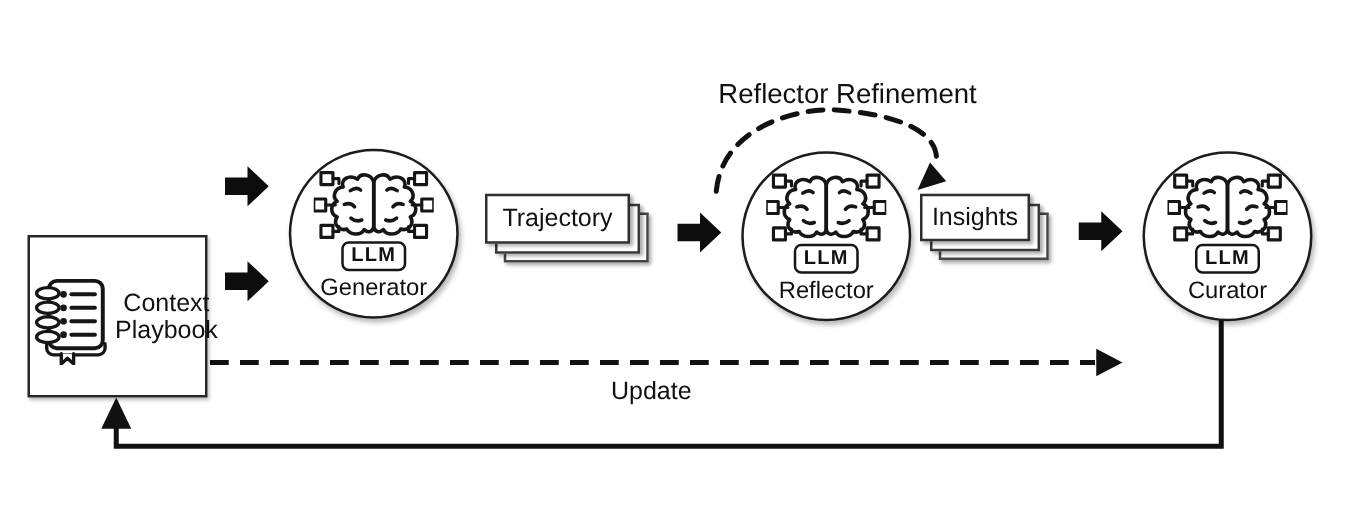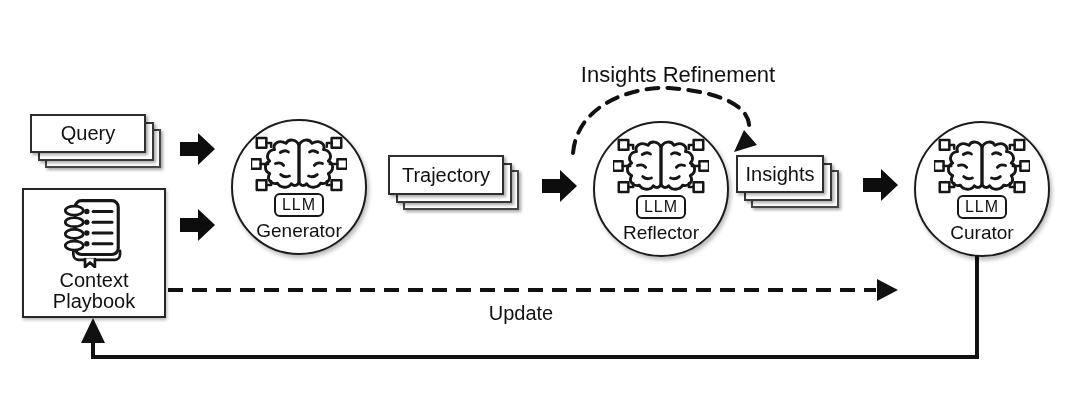--- a/index.html
+++ b/index.html
@@ -18,36 +18,36 @@
   }
   .stackbox .l3{transform:translate(15px,15px);border-color:#454545;}
   .stackbox .l2{transform:translate(8px,8px);border-color:#383838;}
   .stackbox .l1{display:flex;align-items:center;justify-content:center;}
   .boxlabel{font-size:20px;white-space:nowrap;}
 
   
   .plainbox{
     position:absolute;background:#fff;border:2px solid #262626;box-sizing:border-box;
     box-shadow:1px 2px 3px rgba(0,0,0,.28);
-    display:flex;flex-direction:column;align-items:center;
+    display:flex;flex-direction:row;align-items:center;
   }
   .pb-label{font-size:20px;line-height:21px;text-align:center;margin-top:2px;}
 
   
   .node{
     position:absolute;width:136px;height:136px;border-radius:50%;
     background:#fff;border:2px solid #1c1c1c;box-sizing:border-box;
     box-shadow:2px 3px 4px rgba(0,0,0,.28);
     display:flex;flex-direction:column;align-items:center;padding-top:15px;
   }
   .brain{width:96px;height:56px;flex:none;}
   .llm-badge{
     margin-top:1px;border:2.5px solid #161616;border-radius:6px;
     padding:0 6px;height:20px;line-height:20px;
-    font-size:16px;font-weight:normal;letter-spacing:1px;
+    font-size:16px;font-weight:bold;letter-spacing:1px;
   }
   .node-label{margin-top:3px;font-size:19px;white-space:nowrap;}
 
   .flow-label{position:absolute;font-size:20px;text-align:center;white-space:nowrap;}
   .flow-label.iter{font-size:22px;}
 
   .notebook{width:68px;height:70px;margin-top:8px;flex:none;}
 </style>
 </head>
 <body>
@@ -105,27 +105,20 @@
     <path d="M573,153 C578,99 643,86 669,88 C712,91 753,103 749,131" fill="none" stroke="#111" stroke-width="4" stroke-dasharray="12 9" stroke-linecap="round"></path>
     <polygon fill="#111" points="734,152 744,130 757,145"></polygon>
 
     <path d="M168,290 H876" fill="none" stroke="#111" stroke-width="4" stroke-dasharray="15 9"></path>
     <polygon fill="#111" points="898,290 877,279 877,301"></polygon>
 
     <path d="M977,254 V357 H93 V342" fill="none" stroke="#111" stroke-width="4"></path>
     <polygon fill="#111" points="93,318 81,343 105,343"></polygon>
   </svg>
 
-  <div class="stackbox" style="left:30px;top:114px;width:116px;height:39px;">
-    <div class="layer l3"></div>
-    <div class="layer l2"></div>
-    <div class="layer l1">
-      <span class="boxlabel">Query</span>
-    </div>
-  </div>
 
   <div class="plainbox" style="left:22px;top:188px;width:144px;height:130px;">
     <svg class="notebook" viewBox="0 0 74 78">
         <use href="#icon-notebook"></use>
       </svg>
     <div class="pb-label">
       <div>Context</div>
       <div>Playbook</div>
     </div>
   </div>
@@ -164,16 +157,16 @@
 
   <div class="node" style="left:914px;top:121px;">
     <svg class="brain" viewBox="0 0 100 58">
         <use href="#icon-brain-chip"></use>
       </svg>
     <div class="llm-badge">LLM</div>
     <div class="node-label">Curator</div>
   </div>
 
 
-  <div class="flow-label iter" style="left:558px;top:62px;width:240px;">Insights Refinement</div>
+  <div class="flow-label iter" style="left:558px;top:62px;width:240px;">Reflector Refinement</div>
   <div class="flow-label" style="left:471px;top:302px;width:100px;">Update</div>
 
 </div>
 
 </body></html>

